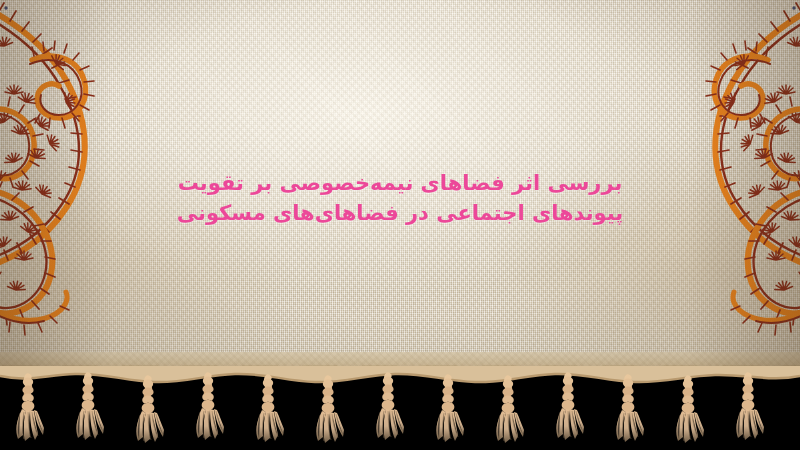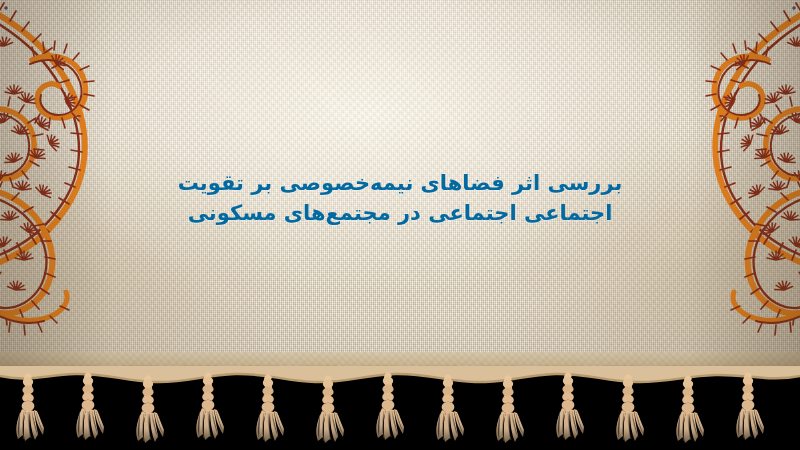--- a/index.html
+++ b/index.html
@@ -75,21 +75,21 @@
   .title-block{
     position:absolute; left:0; top:168px; width:800px;
     text-align:center;
     line-height:30px;
     z-index:6;
   }
   .title-line{
     display:block;
     font-size:21px;
     font-weight:700;
-    color:#0369a1;
+    color:#ec4899;
     letter-spacing:0;
     text-shadow:0 1px 0 rgba(255,255,255,.35);
     white-space:nowrap;
   }
 
   
   .blackband{
     position:absolute; left:0; top:372px; width:800px; height:78px;
     background:#000;
   }
@@ -393,21 +393,21 @@
             <circle cx="12" cy="226" r="1.6"></circle>
         </g>
       </g>
     </svg>
   </div>
 
   <div class="vignette"></div>
 
   <div class="title-block">
     <span class="title-line">بررسی اثر فضاهای نیمه‌خصوصی بر تقویت</span>
-    <span class="title-line">اجتماعی اجتماعی در مجتمع‌های مسکونی</span>
+    <span class="title-line">پیوندهای اجتماعی در فضاهای‌های مسکونی</span>
   </div>
 
   <div class="blackband"></div>
 
   <div class="fringe">
     <svg viewBox="0 0 800 84" xmlns="http://www.w3.org/2000/svg">
       <defs>
         <linearGradient id="cordG" x1="0" y1="0" x2="0" y2="1">
           <stop offset="0" stop-color="#e8c79d"></stop>
           <stop offset=".5" stop-color="#d3a878"></stop>

